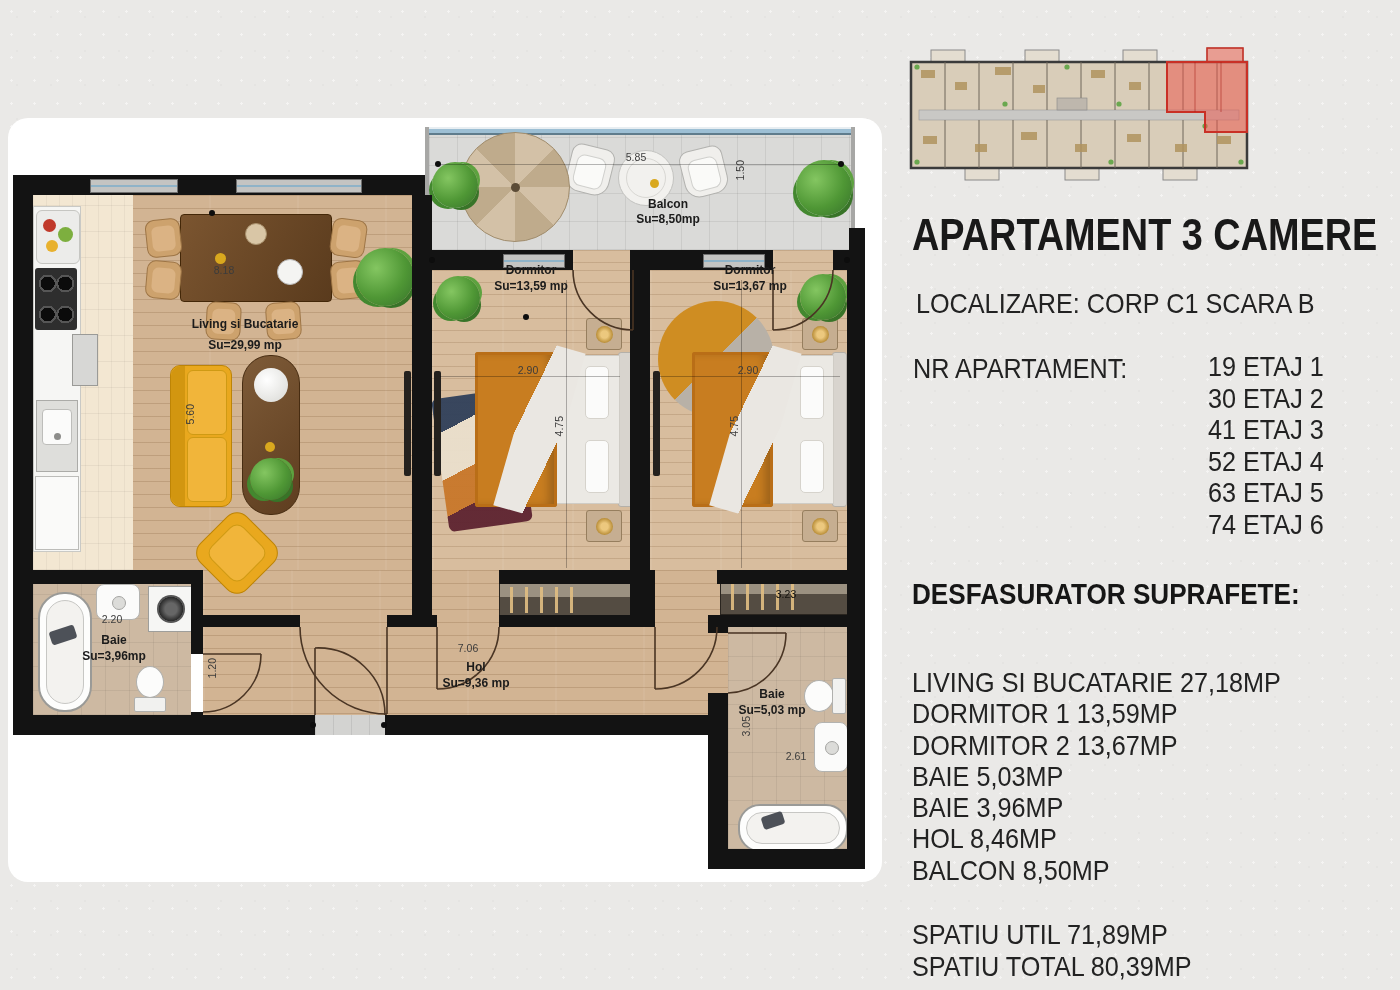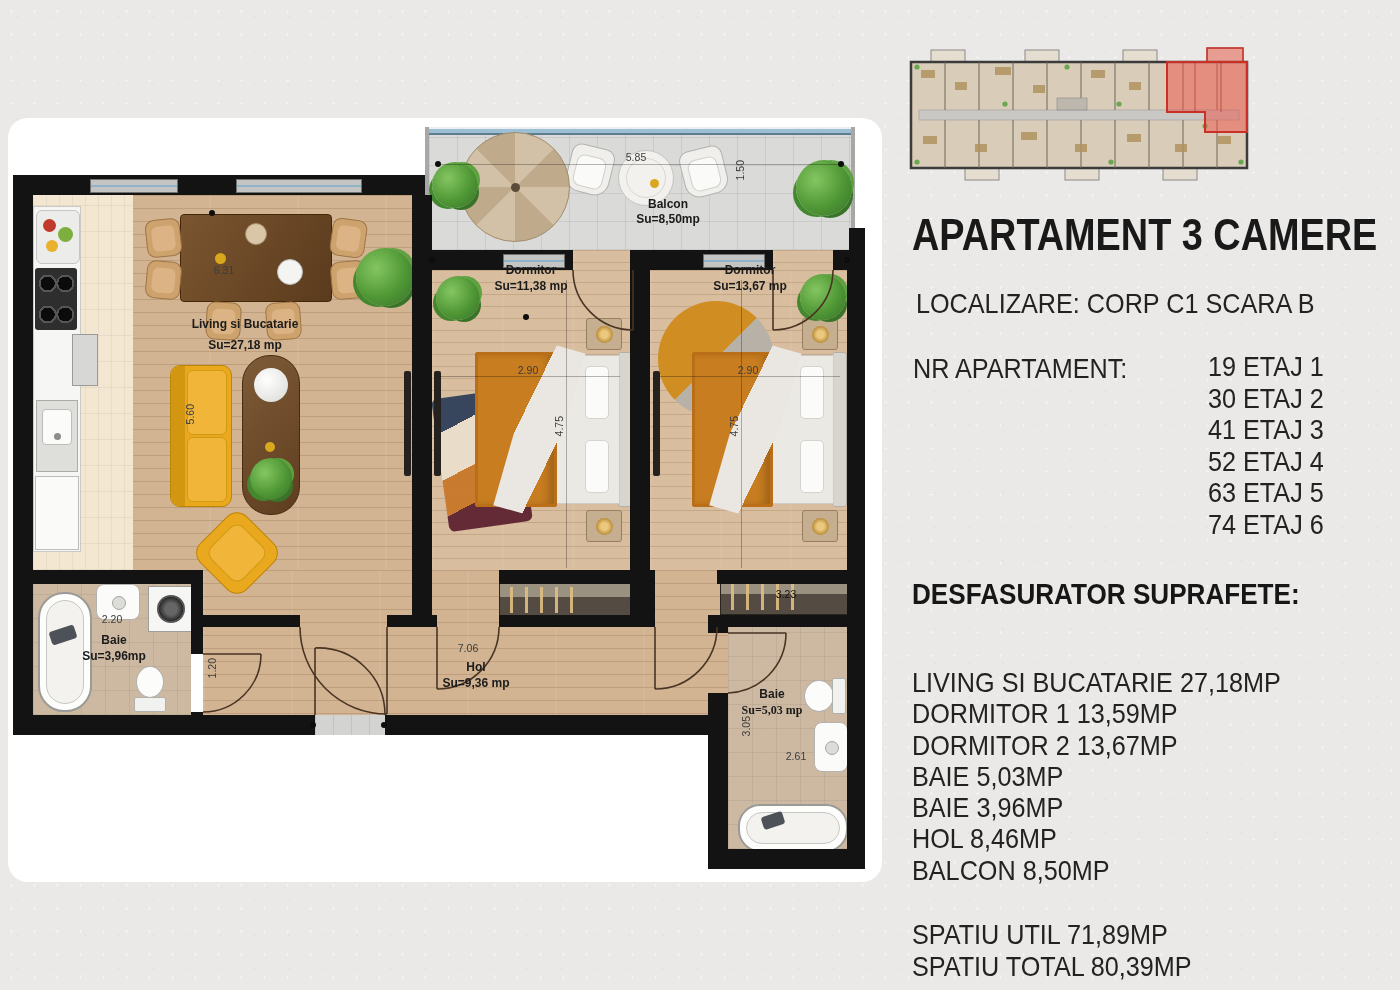--- a/index.html
+++ b/index.html
@@ -334,35 +334,35 @@
   <div class="dot" style="left:421px;top:139px;"></div>
   <div class="dot" style="left:836px;top:139px;"></div>
   <div class="dot" style="left:302px;top:604px;"></div>
   <div class="dot" style="left:373px;top:604px;"></div>
   <div class="dot" style="left:201px;top:92px;"></div>
   <div class="dot" style="left:515px;top:196px;"></div>
 
   <div class="rlabel" style="left:660px;top:80px;">Balcon</div>
   <div class="rlabel" style="left:660px;top:95px;">Su=8,50mp</div>
   <div class="rlabel" style="left:237px;top:200px;">Living si Bucatarie</div>
-  <div class="rlabel" style="left:237px;top:221px;">Su=27,18 mp</div>
+  <div class="rlabel" style="left:237px;top:221px;">Su=29,99 mp</div>
   <div class="rlabel" style="left:523px;top:146px;">Dormitor</div>
-  <div class="rlabel" style="left:523px;top:162px;">Su=11,38 mp</div>
+  <div class="rlabel" style="left:523px;top:162px;">Su=13,59 mp</div>
   <div class="rlabel" style="left:742px;top:146px;">Dormitor</div>
   <div class="rlabel" style="left:742px;top:162px;">Su=13,67 mp</div>
   <div class="rlabel" style="left:106px;top:516px;">Baie</div>
   <div class="rlabel" style="left:106px;top:532px;">Su=3,96mp</div>
   <div class="rlabel" style="left:764px;top:570px;">Baie</div>
-  <div class="rlabel" style="left:764px;top:586px;font-family:Liberation Serif, serif;">Su=5,03 mp</div>
+  <div class="rlabel" style="left:764px;top:586px;">Su=5,03 mp</div>
   <div class="rlabel" style="left:468px;top:543px;">Hol</div>
   <div class="rlabel" style="left:468px;top:559px;">Su=9,36 mp</div>
 
   <div class="dim dimc" style="left:628px;top:33px;">5.85</div>
   <div class="dim dim-v" style="left:726px;top:42px;">1.50</div>
-  <div class="dim dimc" style="left:216px;top:146px;">6.31</div>
+  <div class="dim dimc" style="left:216px;top:146px;">8.18</div>
   <div class="dim dim-v" style="left:176px;top:286px;">5.60</div>
   <div class="dim dimc" style="left:520px;top:246px;">2.90</div>
   <div class="dim dim-v" style="left:545px;top:298px;">4.75</div>
   <div class="dim dimc" style="left:740px;top:246px;">2.90</div>
   <div class="dim dim-v" style="left:720px;top:298px;">4.75</div>
   <div class="dim dimc" style="left:104px;top:495px;">2.20</div>
   <div class="dim dim-v" style="left:198px;top:540px;">1.20</div>
   <div class="dim dimc" style="left:460px;top:524px;">7.06</div>
   <div class="dim dimc" style="left:778px;top:470px;color:#16140f;">3.23</div>
   <div class="dim dim-v" style="left:732px;top:598px;">3.05</div>

